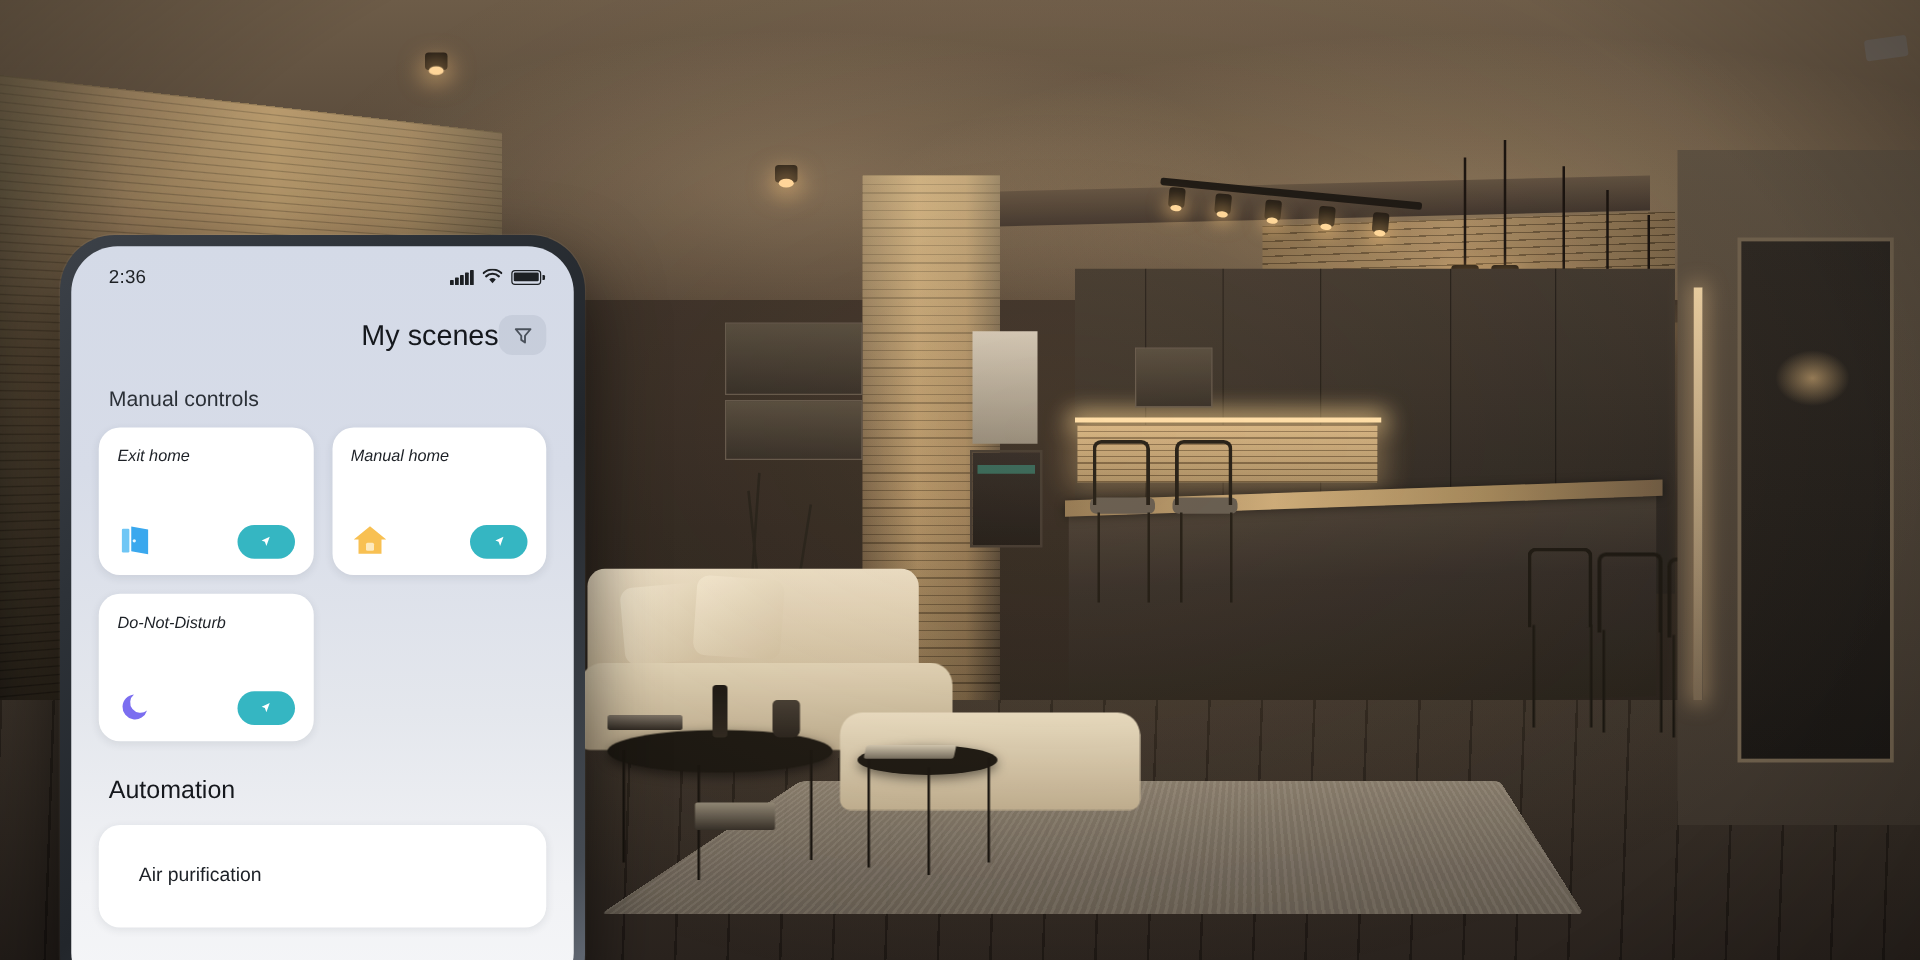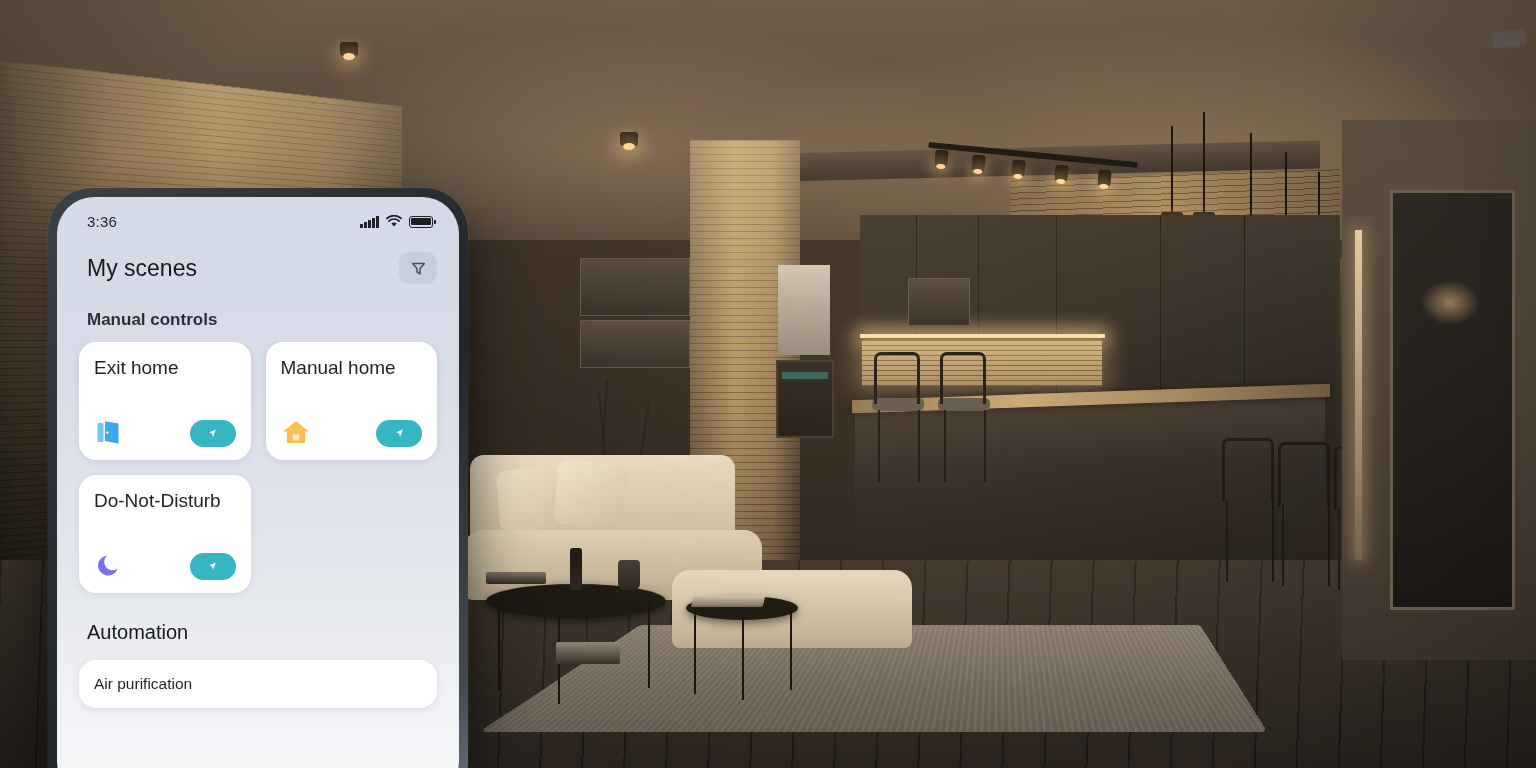--- a/index.html
+++ b/index.html
@@ -294,65 +294,65 @@
     display: flex; align-items: center; justify-content: space-between;
     padding: 20px 26px 0 30px;
   }
   .home-select { display: flex; align-items: center; gap: 8px; cursor: pointer; }
   .home-name { font-size: 21px; color: #1c2026; font-weight: 400; }
   .header-actions { display: flex; align-items: center; gap: 22px; }
   .hicon { width: 26px; height: 26px; display: block; }
 
   
   .title-row {
-    display: flex; align-items: center; justify-content: space-between;
+    display: flex; align-items: center; justify-content: flex-end;
     padding: 22px 22px 0 30px;
   }
   .page-title { font-size: 23px; color: #15181d; font-weight: 400; }
   .filter-btn {
     width: 38px; height: 32px; border-radius: 11px;
     background: rgba(150,160,178,0.22);
     display: flex; align-items: center; justify-content: center; cursor: pointer;
   }
 
   
   .group-label {
     padding: 26px 0 0 30px;
-    font-size: 17px; color: #2b3037; font-weight: 700;
+    font-size: 17px; color: #2b3037; font-weight: 400;
   }
 
   
   .scene-grid {
     display: grid; grid-template-columns: 1fr 1fr;
     gap: 15px;
     padding: 12px 22px 0 22px;
   }
   .scene-card {
     background: #ffffff; border-radius: 17px;
     height: 118px; padding: 15px 15px 13px 15px;
     display: flex; flex-direction: column; justify-content: space-between;
     box-shadow: 0 2px 7px rgba(30,40,60,0.09);
     cursor: pointer;
   }
-  .scene-name { font-size: 19px; color: #1d2127; line-height: 1.2; }
+  .scene-name { font-size: 13px; color: #1d2127; line-height: 1.2; font-style: italic; }
   .card-bottom { display: flex; align-items: flex-end; justify-content: space-between; }
   .scene-emoji { width: 30px; height: 30px; display: block; }
   .run-btn {
     width: 46px; height: 27px; border-radius: 14px;
     background: #35b6c2;
     display: flex; align-items: center; justify-content: center;
     cursor: pointer;
   }
   .cursor-glyph { width: 13px; height: 13px; display: block; }
 
   
   .auto-label { padding: 28px 0 0 30px; font-size: 20px; color: #15181d; }
   .auto-card {
     margin: 16px 22px 16px 22px; background: #fff;
-    border-radius: 17px; padding: 15px;
+    border-radius: 17px; padding: 32px;
     box-shadow: 0 2px 7px rgba(30,40,60,0.09);
     cursor: pointer;
   }
   .auto-name { font-size: 15.5px; color: #1d2127; }
 </style>
 </head>
 <body>
 
 <div class="scene">
   <div class="ceiling"></div>
@@ -470,21 +470,21 @@
   <div class="door-glass"></div>
   <div class="door-glow"></div>
 
   <div class="vignette"></div>
 </div>
 
 <div class="phone">
   <div class="phone-screen">
 
     <div class="statusbar">
-      <div class="clock">3:36</div>
+      <div class="clock">2:36</div>
       <div class="status-icons">
         <span class="bars">
           <i></i>
             <i></i>
             <i></i>
             <i></i>
             <i></i>
         </span>
         <svg width="16" height="13" viewBox="0 0 16 13">
           <path d="M8 11.6 L5.4 8.5 a4 4 0 0 1 5.2 0 Z" fill="#1d2024"></path>

